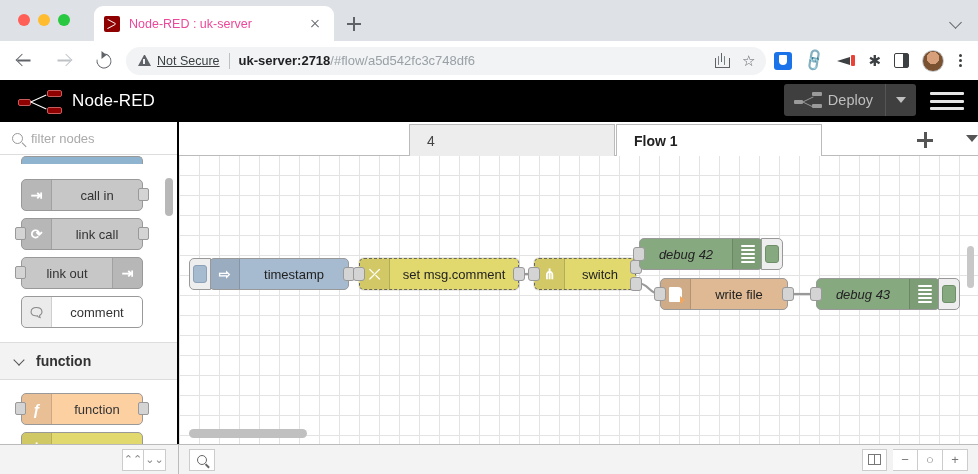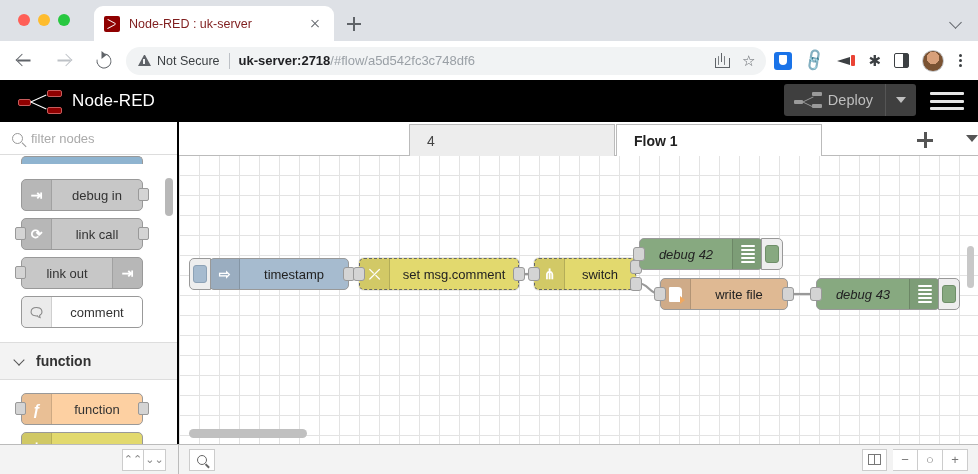--- a/index.html
+++ b/index.html
@@ -30,21 +30,21 @@
   .tab-favicon {
     width: 16px; height: 16px; flex: 0 0 16px; margin-right: 9px;
     background: #8f0000; border-radius: 2px; position: relative; overflow: hidden;
   }
   .tab-favicon::before, .tab-favicon::after {
     content: ""; position: absolute; background: #fff; height: 1.4px; width: 9px;
   }
   .tab-favicon::before { top: 5px; left: 3px; transform: rotate(28deg); }
   .tab-favicon::after  { top: 10px; left: 3px; transform: rotate(-28deg); }
   .tab-title {
-    flex: 1; font-size: 12.5px; color: #7f1d1d; white-space: nowrap; overflow: hidden;
+    flex: 1; font-size: 12.5px; color: #ec4899; white-space: nowrap; overflow: hidden;
   }
   .tab-close {
     width: 18px; height: 18px; flex: 0 0 18px; position: relative;
   }
   .tab-close::before, .tab-close::after {
     content: ""; position: absolute; left: 4px; top: 8.5px; width: 10px; height: 1.3px; background: #5f6368;
   }
   .tab-close::before { transform: rotate(45deg); }
   .tab-close::after  { transform: rotate(-45deg); }
 
@@ -109,21 +109,21 @@
   }
   .warn-tri {
     width: 0; height: 0; flex: 0 0 13px; margin-right: 6px;
     border-left: 6.5px solid transparent; border-right: 6.5px solid transparent;
     border-bottom: 11.5px solid #5f6368; position: relative;
   }
   .warn-tri::after {
     content: ""; position: absolute; left: -0.9px; top: 4px;
     width: 1.8px; height: 5.4px; background: #f1f3f4;
   }
-  .notsecure { font-size: 12.5px; color: #3c4043; margin-right: 9px; }
+  .notsecure { font-size: 12.5px; color: #3c4043; margin-right: 9px; text-decoration: underline; }
   .omnidiv { width: 1px; height: 16px; background: #bdc1c6; margin-right: 9px; }
   .url { font-size: 13px; color: #9aa0a6; white-space: nowrap; }
   .url b { color: #202124; font-weight: 600; }
 
   .omni-icons { position: absolute; right: 10px; display: flex; align-items: center; gap: 14px; }
   .share-ic { width: 13px; height: 15px; position: relative; }
   .share-ic::before {
     content: ""; position: absolute; left: 0; bottom: 0; width: 13px; height: 9px;
     border: 1.4px solid #5f6368; border-top: none;
   }
@@ -494,21 +494,21 @@
       <span class="filter-ph">filter nodes</span>
     </div>
 
     <div class="palette-scroll">
       <div class="pal-top-clip"></div>
 
       <div class="pal-node" style="margin-top:23px;">
         <span class="icbox">
             <span class="glyph">⇥</span>
           </span>
-        <span class="lbl">debug in</span>
+        <span class="lbl">call in</span>
         <span class="port r"></span>
       </div>
 
       <div class="pal-node">
         <span class="icbox">
             <span class="glyph">⟳</span>
           </span>
         <span class="lbl">link call</span>
         <span class="port l"></span>
         <span class="port r"></span>

